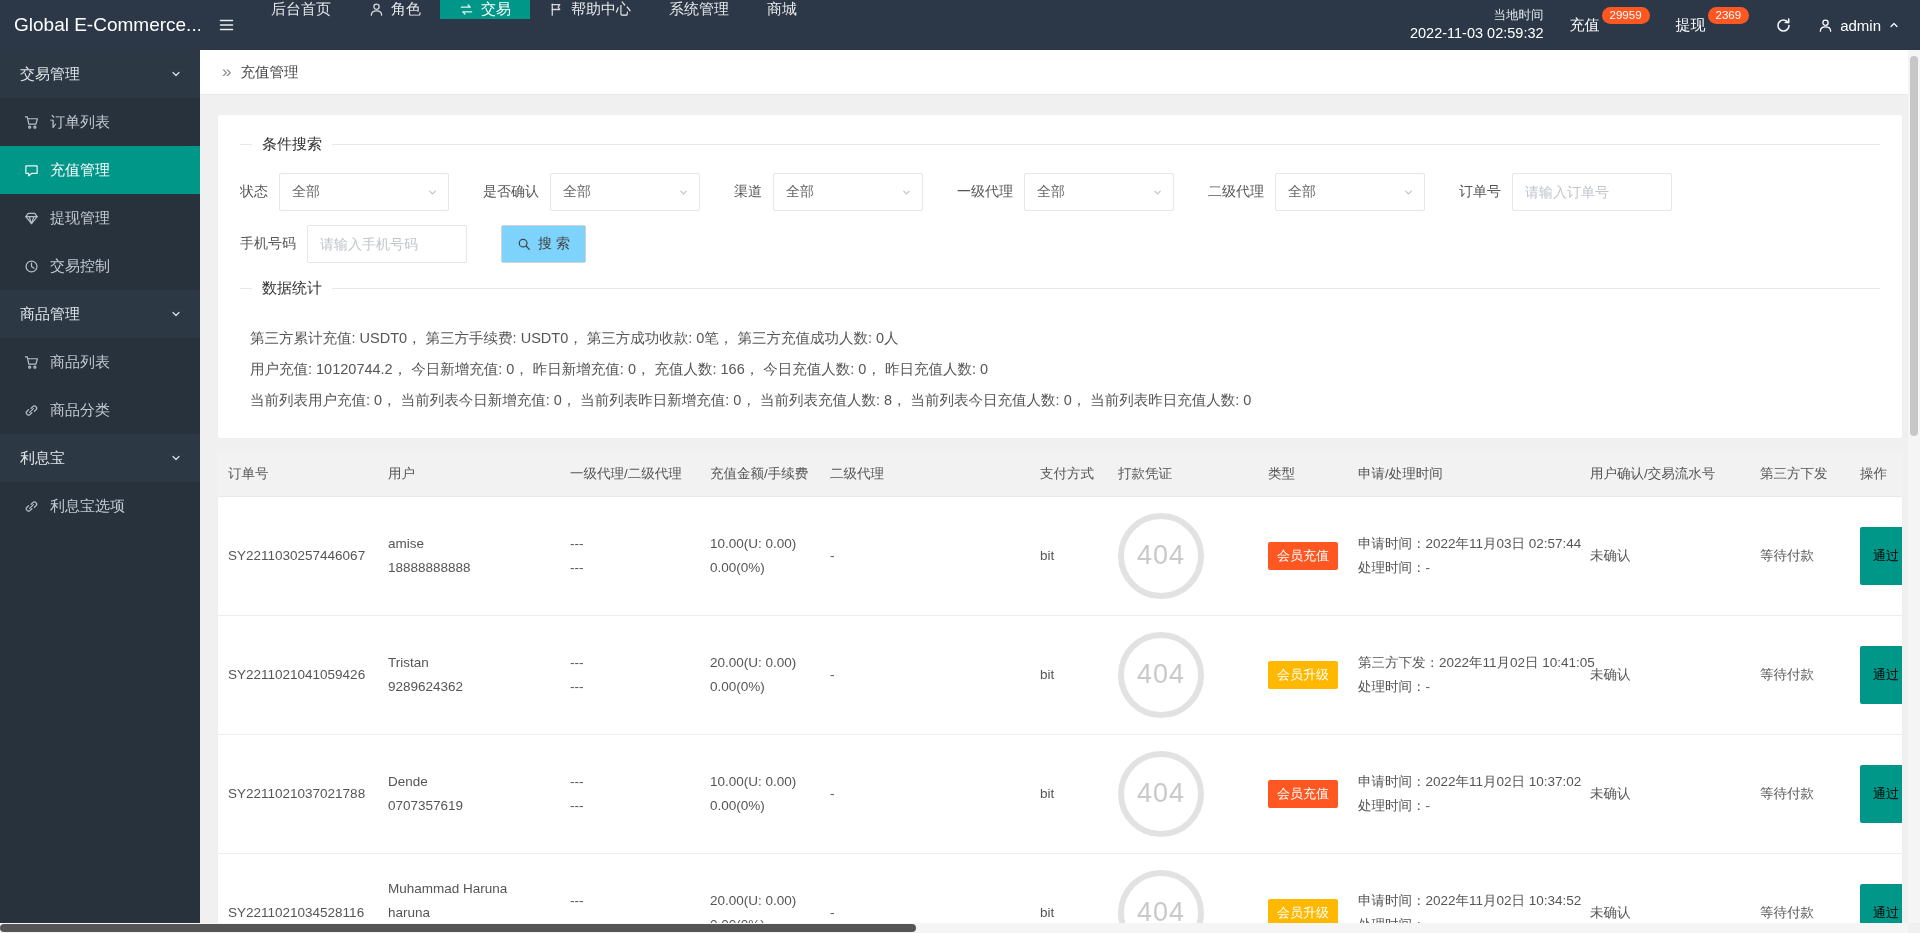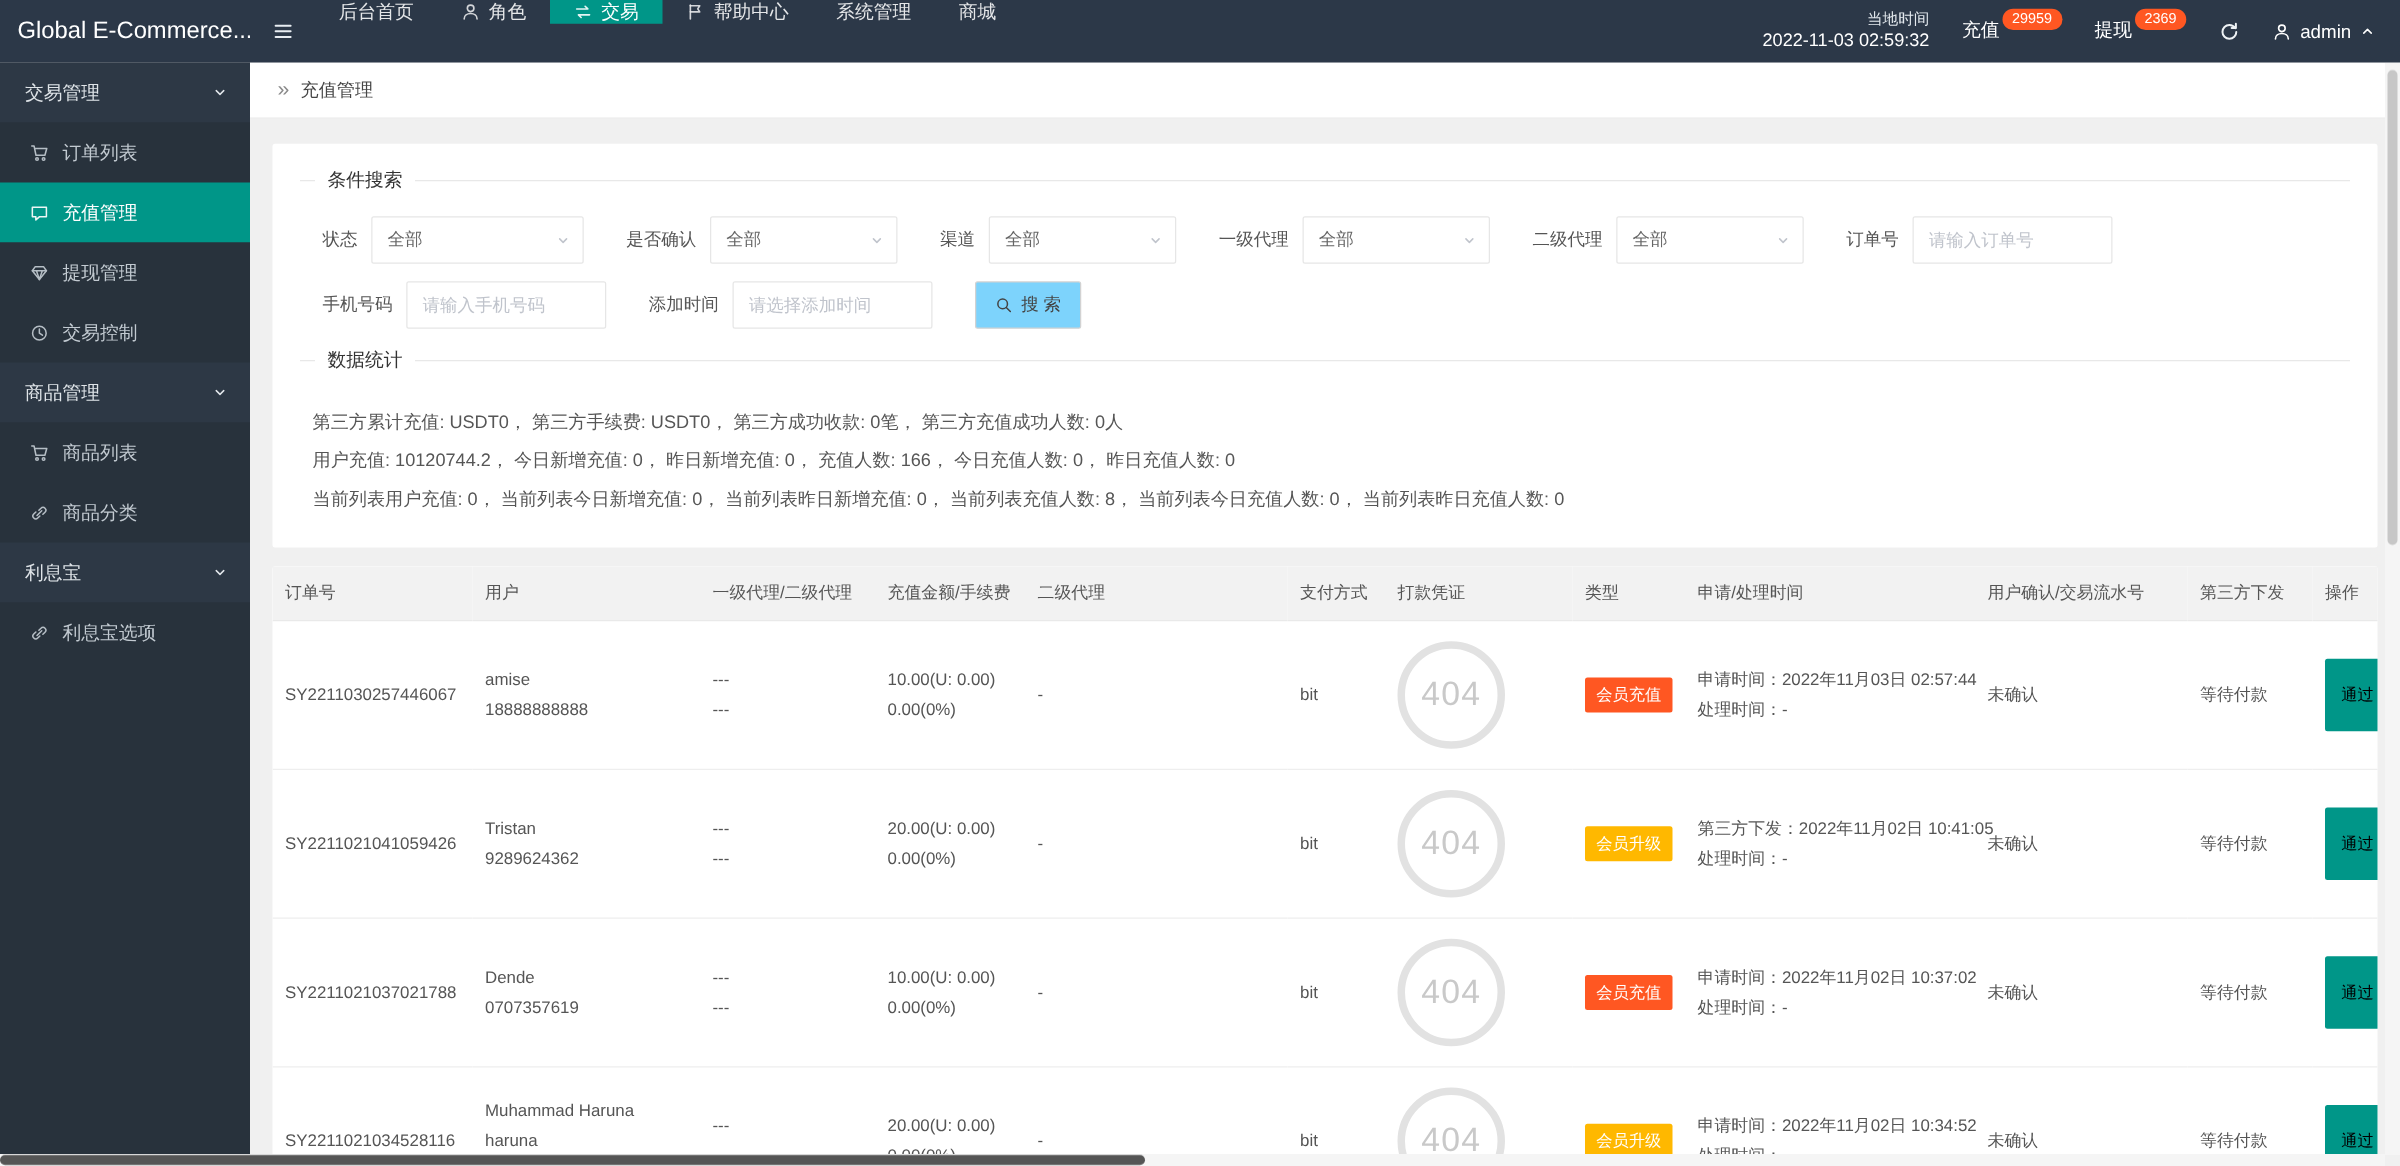--- a/index.html
+++ b/index.html
@@ -38,21 +38,21 @@
   
   .main { flex:1; display:flex; flex-direction:column; overflow:hidden; }
   .breadcrumb { height:45px; background:#fff; display:flex; align-items:center; gap:9px; padding:0 22px; border-bottom:1px solid #e9e9e9; flex:none; }
   .crumb-ico { font-size:17px; color:#8a8a8a; }
   .crumb-title { font-size:14.5px; color:#454545; }
   .content { padding:20px 18px 0; overflow:hidden; }
   .card { background:#fff; border-radius:2px; }
   .card-search { padding:10px 22px 20px; }
   fieldset { border:1px solid #e8e8e8; border-width:1px 0 0 0; padding:13px 0 0; margin-top:10px; }
   legend { padding:0 10px; margin-left:12px; font-size:15px; color:#333; }
-  .search-row { display:flex; align-items:center; gap:34px; margin:6px 0 14px 18px; }
+  .search-row { display:flex; align-items:center; gap:34px; margin:6px 0 14px 0; }
   .field { display:flex; align-items:center; gap:11px; white-space:nowrap; }
   .field > label { font-size:14px; color:#555; }
   .sel { height:38px; border:1px solid #e6e6e6; border-radius:2px; background:#fff; display:flex; align-items:center; justify-content:space-between; padding:0 10px 0 12px; width:150px; color:#666; cursor:pointer; }
   .sel.wide { width:170px; }
   .sel .arr { color:#c0c4cc; }
   .txt { height:38px; border:1px solid #e6e6e6; border-radius:2px; padding:0 12px; width:160px; font-size:14px; color:#333; font-family:inherit; outline:none; }
   .txt.w1 { width:168px; }
   .txt::placeholder { color:#c0c4cc; }
   .btn-search { height:38px; display:flex; align-items:center; gap:7px; padding:0 15px; background:#7dd3fc; border:1px solid #d2d2d2; border-radius:2px; font-size:14px; color:#444; cursor:pointer; font-family:inherit; }
   .stats-lines { padding:12px 6px 2px 10px; }
@@ -331,24 +331,20 @@
             </div>
             <div class="field">
               <label>订单号</label>
               <input class="txt" type="text" placeholder="请输入订单号" style="">
             </div>
           </div>
           <div class="search-row" style="margin-bottom:6px;">
             <div class="field">
               <label>手机号码</label>
               <input class="txt" type="text" placeholder="请输入手机号码" style="">
-            </div>
-            <div class="field">
-              <label>添加时间</label>
-              <input class="txt" type="text" placeholder="请选择添加时间" style="">
             </div>
             <button class="btn-search">
               <span>
                   <svg width="14" height="14" viewBox="0 0 16 16" fill="none" stroke="currentColor" stroke-width="1.4" stroke-linecap="round">
                     <circle cx="7" cy="7" r="4.4"></circle>
                     <path d="M10.3 10.3L14 14"></path>
                   </svg>
                 </span>
               <span>搜 索</span>
             </button>

